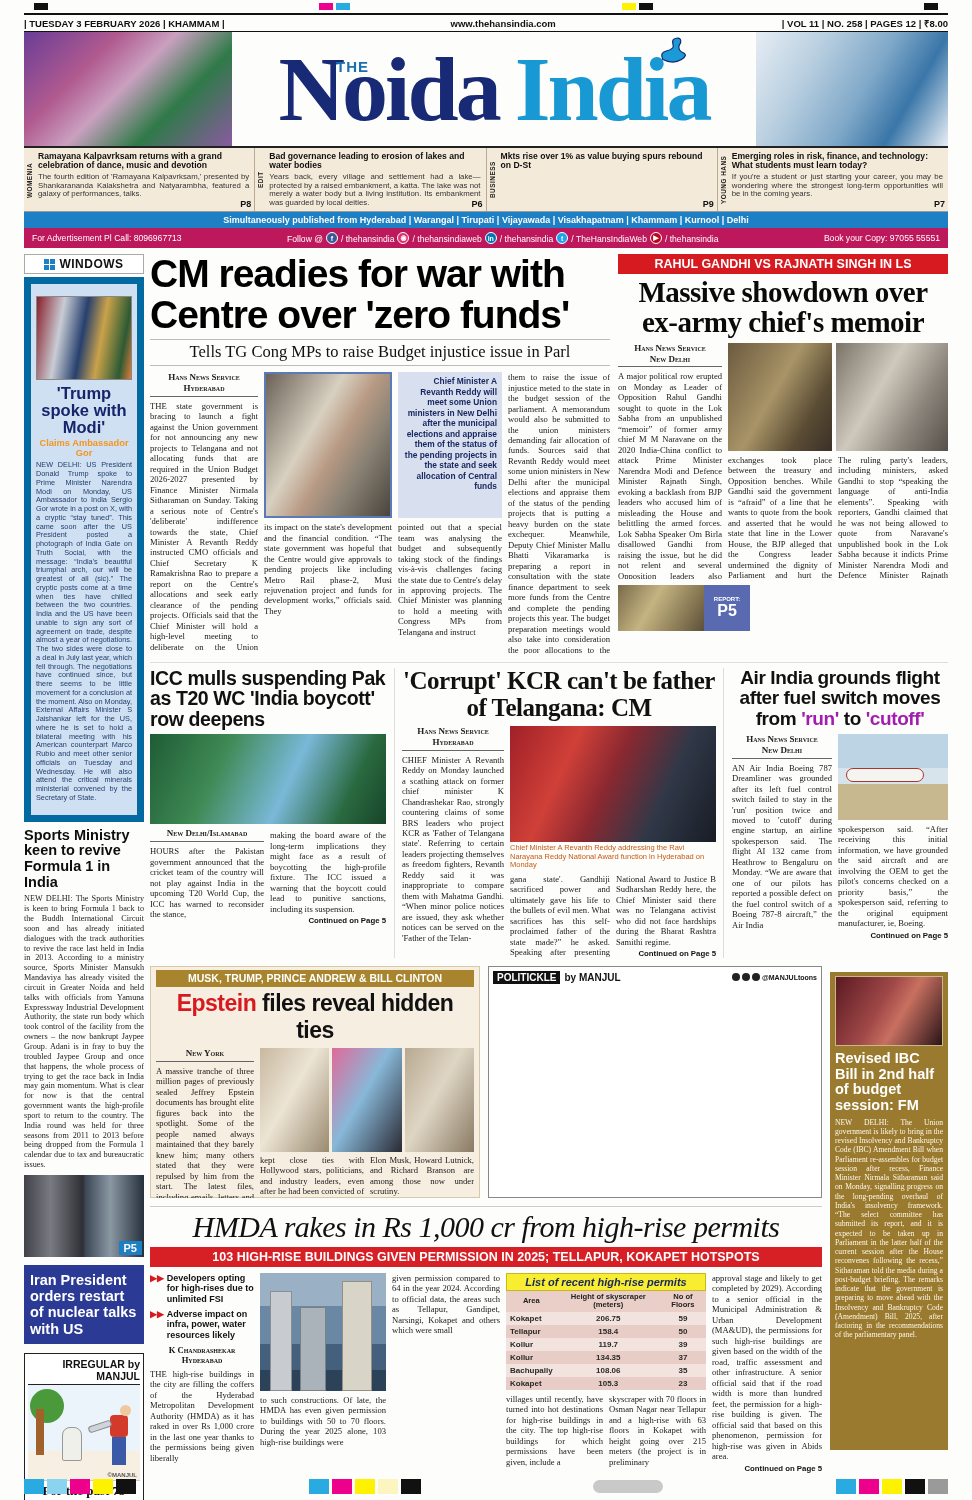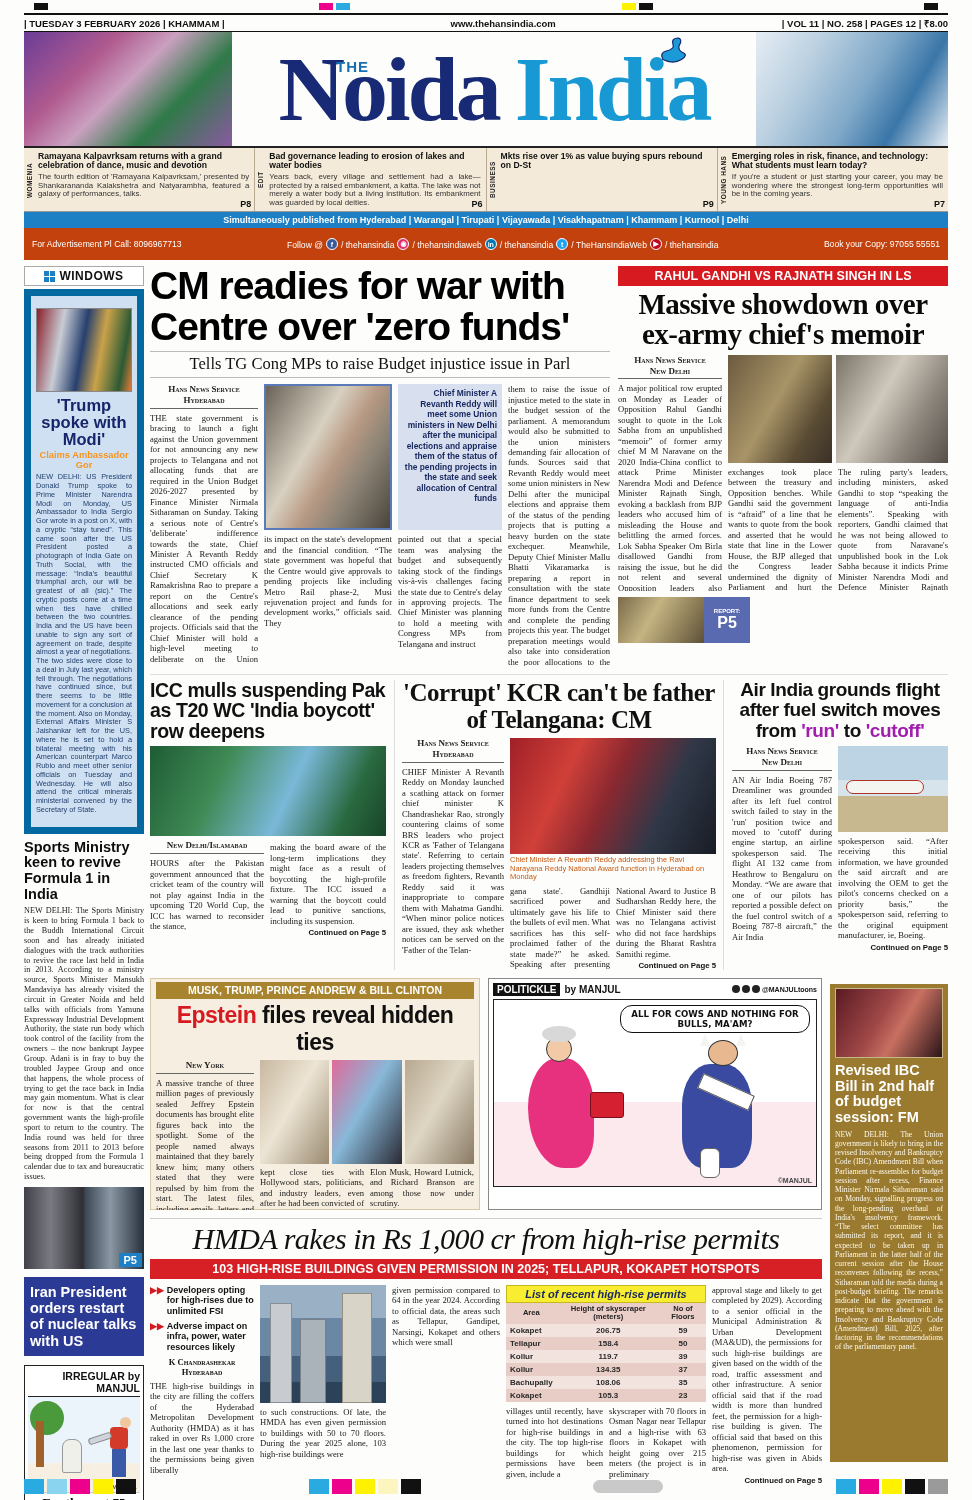--- a/index.html
+++ b/index.html
@@ -25,21 +25,21 @@
   .briefs { display:flex; background:#f4ead9; border-top:2px solid #222; border-bottom:1px solid #999; height:66px; overflow:hidden; }
   .brief { flex:1; display:flex; padding:4px 5px 3px 2px; border-right:1px solid #b9ab92; position:relative; }
   .brief:last-child { border-right:none; }
   .brief-label { writing-mode:vertical-rl; transform:rotate(180deg); font-size:6.4px; font-weight:bold; letter-spacing:.5px; color:#222; text-align:center; width:10px; }
   .brief-main { flex:1; padding-left:2px; }
   .brief-title { font-size:8.6px; font-weight:bold; line-height:1.1; color:#101010; }
   .brief-body { font-size:7.8px; line-height:1.12; color:#333; margin-top:2px; text-align:justify; }
   .brief-page { position:absolute; right:3px; bottom:2px; font-size:9px; font-weight:bold; }
 
   .pubbar { background:#1d7fc4; color:#fff; font-size:9px; font-weight:bold; text-align:center; height:16px; line-height:16px; }
-  .contactbar { background:#c2410c; color:#fff; display:flex; align-items:center; justify-content:space-between; height:20px; font-size:8.6px; padding:16px 8px; }
+  .contactbar { background:#be185d; color:#fff; display:flex; align-items:center; justify-content:space-between; height:20px; font-size:8.6px; padding:4px 8px; }
   .follow { display:flex; align-items:flex-end; gap:3px; }
   .soc { width:12px; height:12px; border-radius:50%; color:#fff; font-size:7px; font-weight:bold; display:inline-flex; align-items:center; justify-content:center; border:1px solid #fff; }
 
   
   .content { display:flex; gap:6px; margin-top:6px; }
   .rail { width:120px; flex:none; }
   .main { flex:1; }
 
   
   .winstrip { background:#fff; border:1px solid #aaa; height:20px; display:flex; align-items:center; justify-content:center; gap:4px; font-weight:bold; font-size:12px; letter-spacing:.5px; }
@@ -438,34 +438,20 @@
             <div class="politickle">
               <div class="pol-head">
                 <span class="pol-badge">POLITICKLE</span>
                 <span class="pol-by">by MANJUL</span>
                 <span class="pol-handle">
                   <span class="soc" style="width:8px;height:8px;background:#222;border:none"></span>
                   <span class="soc" style="width:8px;height:8px;background:#222;border:none"></span>
                   <span class="soc" style="width:8px;height:8px;background:#222;border:none"></span>
                   <span>@MANJULtoons</span>
                 </span>
-              </div>
-              <div class="pol-art">
-                <div class="bubble">ALL FOR COWS AND NOTHING FOR BULLS, MA'AM?</div>
-                <div style="position:absolute;left:34px;top:58px;width:66px;height:110px;background:#e8317e;border-radius:45% 45% 30% 55%"></div>
-                <div style="position:absolute;left:52px;top:36px;width:26px;height:26px;border-radius:50%;background:#f2cba6;border:1px solid #333"></div>
-                <div style="position:absolute;left:48px;top:26px;width:34px;height:16px;border-radius:50%;background:#d8d8d8"></div>
-                <div style="position:absolute;left:96px;top:92px;width:34px;height:26px;background:#d42030;border:1.5px solid #7a1018;border-radius:3px"></div>
-                <div style="position:absolute;right:64px;top:64px;width:70px;height:104px;background:#3a4aa0;border-radius:40% 40% 30% 30%"></div>
-                <div style="position:absolute;right:78px;top:40px;width:30px;height:26px;border-radius:50%;background:#e8b890;border:1px solid #333"></div>
-                <div style="position:absolute;right:70px;top:34px;width:0;height:0;border-left:5px solid transparent;border-right:5px solid transparent;border-bottom:12px solid #f4f4f0"></div>
-                <div style="position:absolute;right:106px;top:34px;width:0;height:0;border-left:5px solid transparent;border-right:5px solid transparent;border-bottom:12px solid #f4f4f0"></div>
-                <div style="position:absolute;right:62px;top:84px;width:56px;height:16px;background:#fff;border:1px solid #555;transform:rotate(24deg)"></div>
-                <div style="position:absolute;right:96px;top:148px;width:20px;height:30px;background:#fff;border:1px solid #666;border-radius:6px"></div>
-                <span style="position:absolute;right:4px;bottom:2px;font-size:7px;font-weight:bold;color:#444">©MANJUL</span>
               </div>
             </div>
           </div>
 
           <div class="hmda">
             <div class="hmda-h">HMDA rakes in Rs 1,000 cr from high-rise permits</div>
             <div class="hmda-strap">103 HIGH-RISE BUILDINGS GIVEN PERMISSION IN 2025; TELLAPUR, KOKAPET HOTSPOTS</div>
             <div class="hmda-row">
               <div class="bullets">
                 <div class="bullet">

